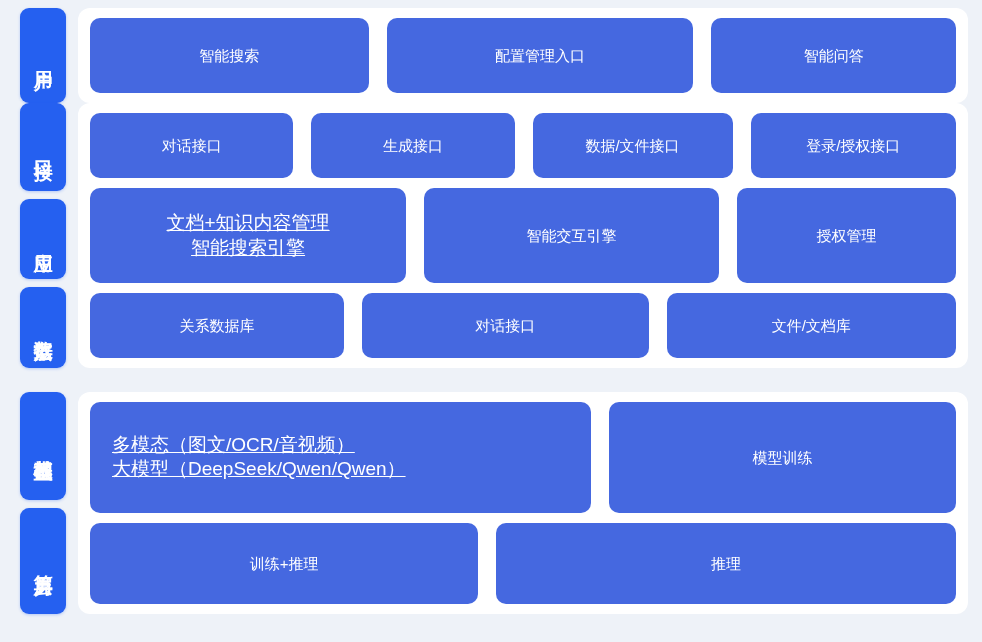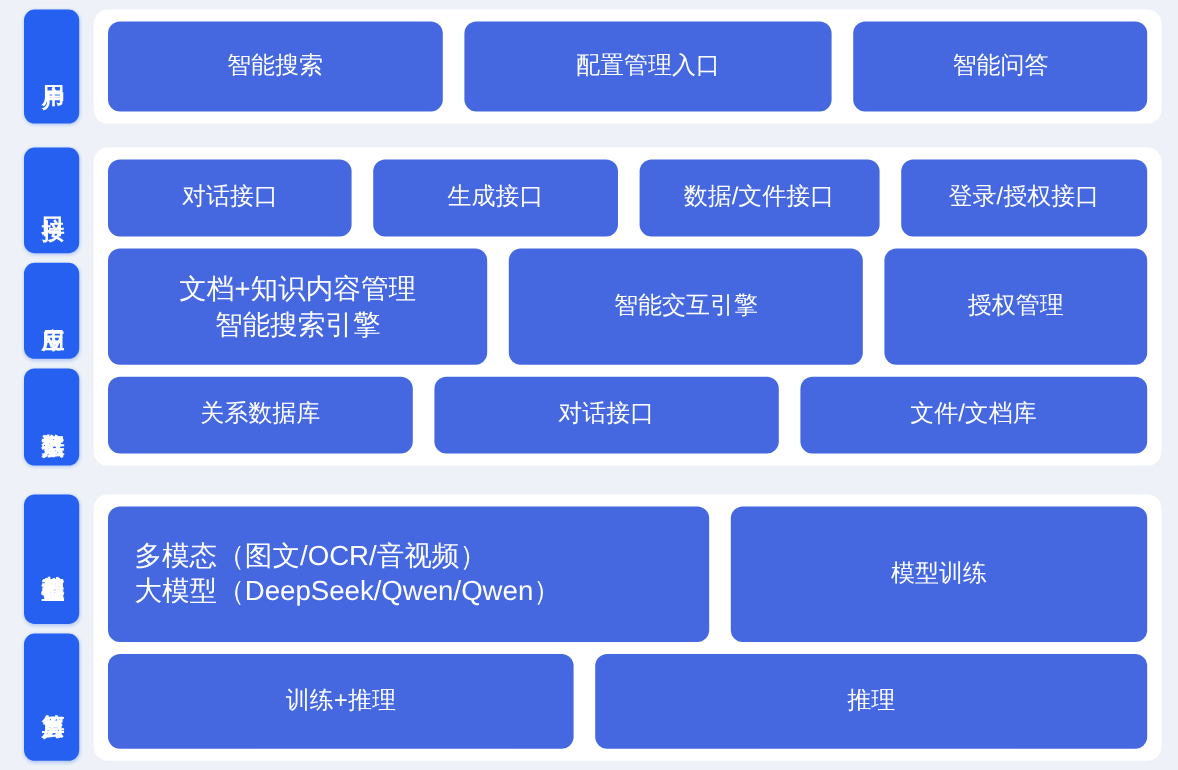--- a/index.html
+++ b/index.html
@@ -27,21 +27,21 @@
   }
 
   
   .band {
     position: relative;
     display: flex;
     align-items: stretch;
     flex: 0 0 auto;
   }
   .band-users   { height: 95px; }
-  .band-middle  { height: 265px; margin-top: 20px; }
+  .band-middle  { height: 265px; }
   .band-base    { height: 222px; margin-top: 24px; }
 
   
   .rail {
     flex: 0 0 60px;
     display: flex;
     flex-direction: column;
     gap: 8px;
     padding-left: 14px;
     box-sizing: border-box;
@@ -96,28 +96,28 @@
 
   
   .chip {
     background: #4568e0;
     color: #ffffff;
     border-radius: 10px;
     display: flex;
     align-items: center;
     justify-content: center;
     text-align: center;
-    font-size: 20px;
+    font-size: 15px;
     line-height: 1.28;
     padding: 4px 10px;
     box-sizing: border-box;
     white-space: pre-line;
     user-select: none;
   }
-  .chip.two-line { font-size: 23px; }
+  .chip.two-line { font-size: 19px; text-decoration: underline; }
   .chip.left-text { text-align: left; justify-content: flex-start; padding-left: 22px; }
 </style>
 </head>
 <body>
 
 <div class="diagram">
 
   <div class="band band-users">
     <div class="rail">
       <div class="rail-tab t-user">用户</div>

